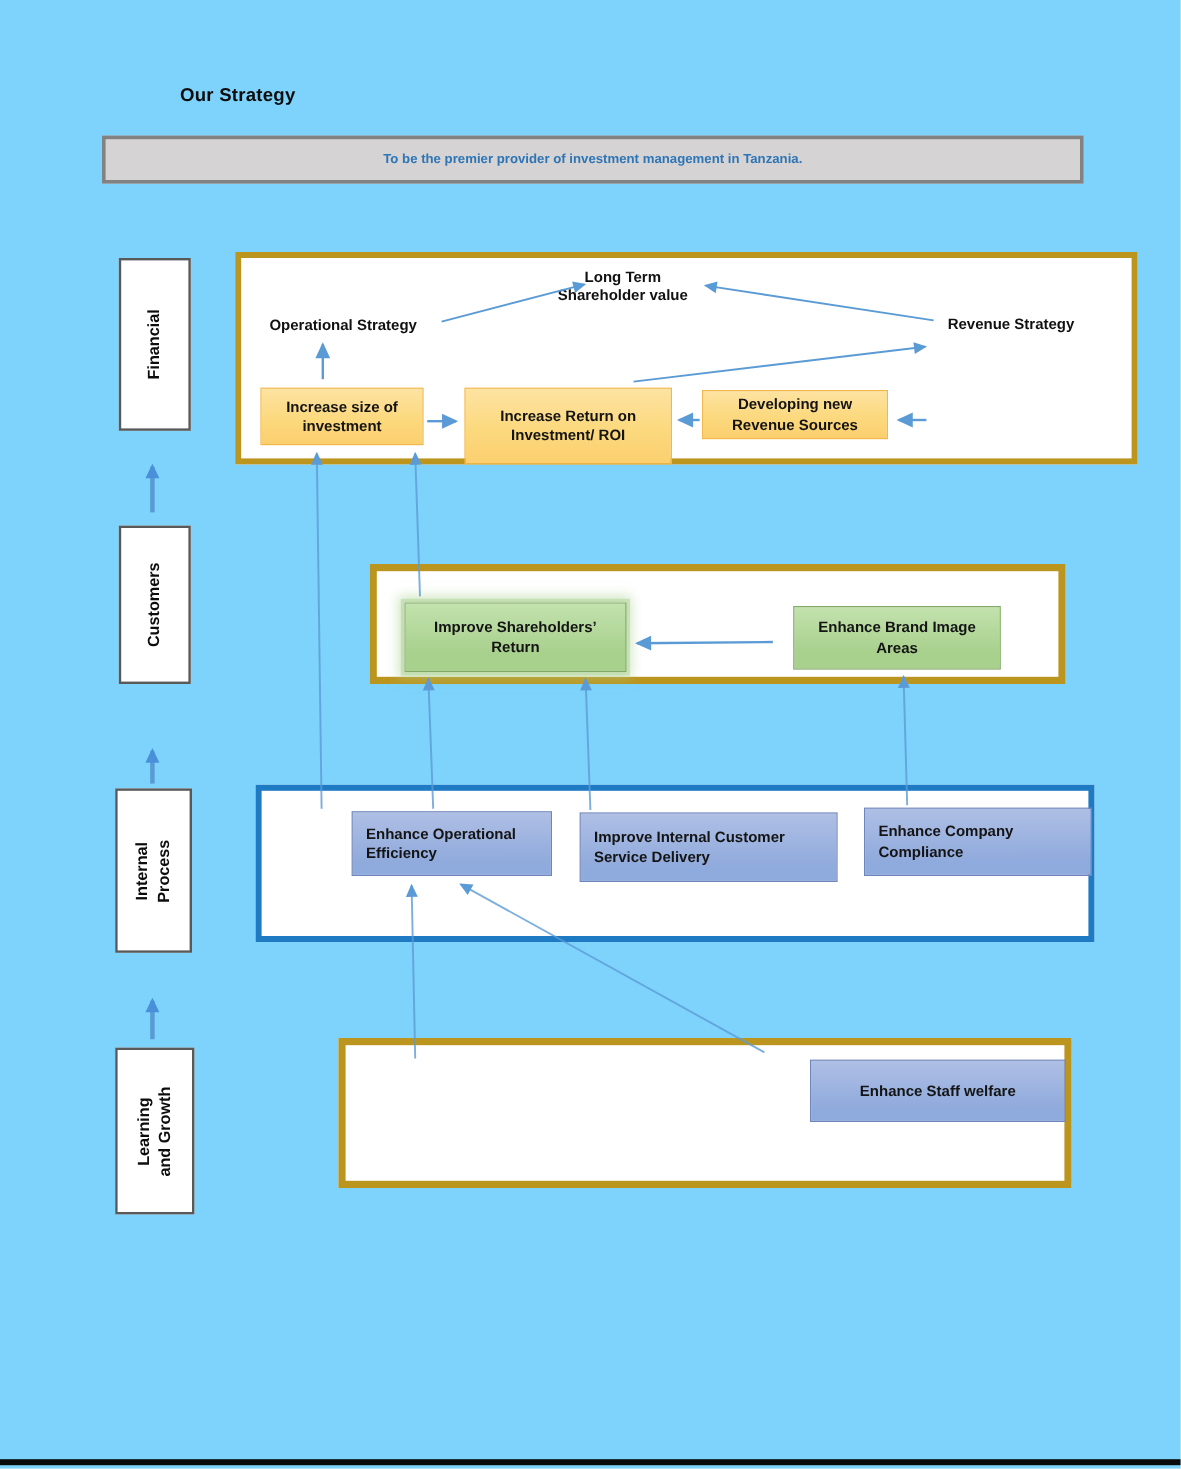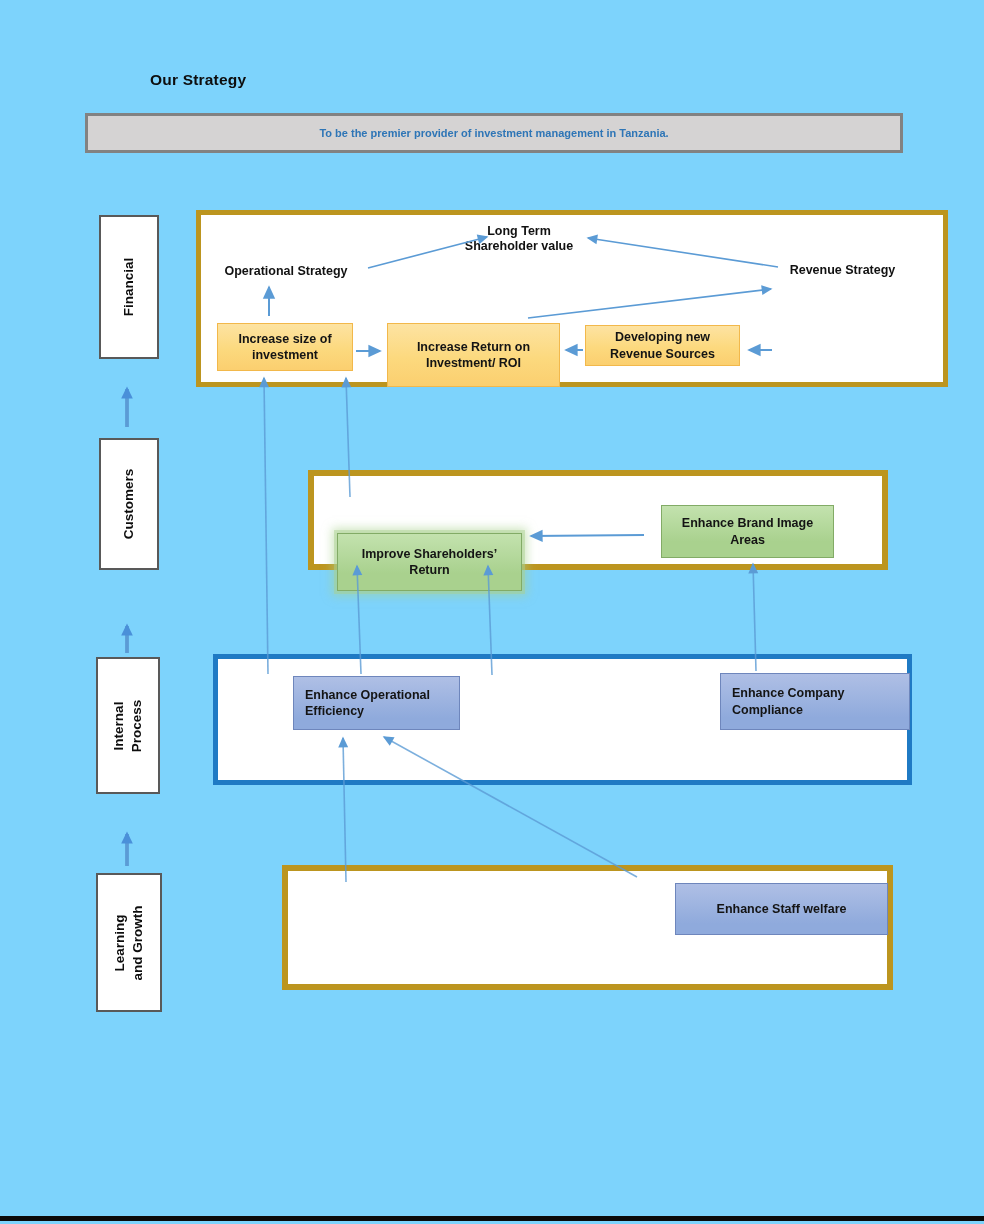--- a/index.html
+++ b/index.html
@@ -75,21 +75,21 @@
   .node.blue{
     background:linear-gradient(180deg,#AFBFE5 0%,var(--blue_fill,#8FAADC) 80%);
     border:1.5px solid var(--blue_box_border,#6E86BC);
     margin-left:40px;
   }
   .node.leftalign{justify-content:flex-start;text-align:left;padding-left:11px;padding-right:8px;}
   #node-increase-size{left:217px;top:323px;width:136px;height:48px;}
   #node-increase-return{left:387px;top:323px;width:173px;height:64px;}
   #node-developing-new{left:585px;top:325px;width:155px;height:41px;}
   #node-reduce-costs{left:775px;top:315px;width:155px;height:57px;}
-  #node-improve-shareholders{left:337px;top:502px;width:185px;height:58px;margin-top:31px;}
+  #node-improve-shareholders{left:337px;top:502px;width:185px;height:58px;}
   #node-enhance-brand{left:647px;top:505px;width:173px;height:53px;margin-left:14px;}
   #node-operational-efficiency{left:253px;top:676px;width:167px;height:54px;}
   #node-internal-customer{left:443px;top:677px;width:215px;height:58px;}
   #node-company-compliance{left:680px;top:673px;width:190px;height:57px;}
   #node-staff-competency{left:322px;top:884px;width:176px;height:53px;padding:3px 2px;}
   #node-staff-welfare{left:635px;top:883px;width:213px;height:52px;}
   
   #arrows{position:absolute;left:0;top:0;width:984px;height:1224px;pointer-events:none;z-index:6;}
   #arrows line{stroke:var(--arrow,#5B9BD5);}
   .thin{stroke-width:1.6;}
@@ -146,20 +146,21 @@
   <div class="abs stratlabel" id="lbl-revenue">Revenue Strategy</div>
 
   <div class="abs node orange" id="node-increase-size">Increase size of investment</div>
   <div class="abs node orange" id="node-increase-return">Increase Return on Investment/ ROI</div>
   <div class="abs node orange" id="node-developing-new">Developing new Revenue Sources</div>
 
   <div class="abs node green glow" id="node-improve-shareholders">Improve Shareholders’ Return</div>
   <div class="abs node green" id="node-enhance-brand">Enhance Brand Image Areas</div>
 
   <div class="abs node blue leftalign" id="node-operational-efficiency">Enhance Operational Efficiency</div>
+  <div class="abs node blue leftalign" id="node-internal-customer">Improve Internal Customer Service Delivery</div>
   <div class="abs node blue leftalign" id="node-company-compliance">Enhance Company Compliance</div>
 
   <div class="abs node blue" id="node-staff-welfare">Enhance Staff welfare</div>
 
   <svg id="arrows" viewBox="0 0 984 1224" xmlns="http://www.w3.org/2000/svg">
     <defs>
       <marker id="ah" viewBox="0 0 8 8" refX="6.6" refY="4" markerWidth="7.5" markerHeight="7.5" orient="auto">
         <path d="M0.4,0.7 L7.6,4 L0.4,7.3 z" fill="#5B9BD5"></path>
       </marker>
       <marker id="ahBig" viewBox="0 0 8 8" refX="6.2" refY="4" markerWidth="3.4" markerHeight="3.4" orient="auto">

